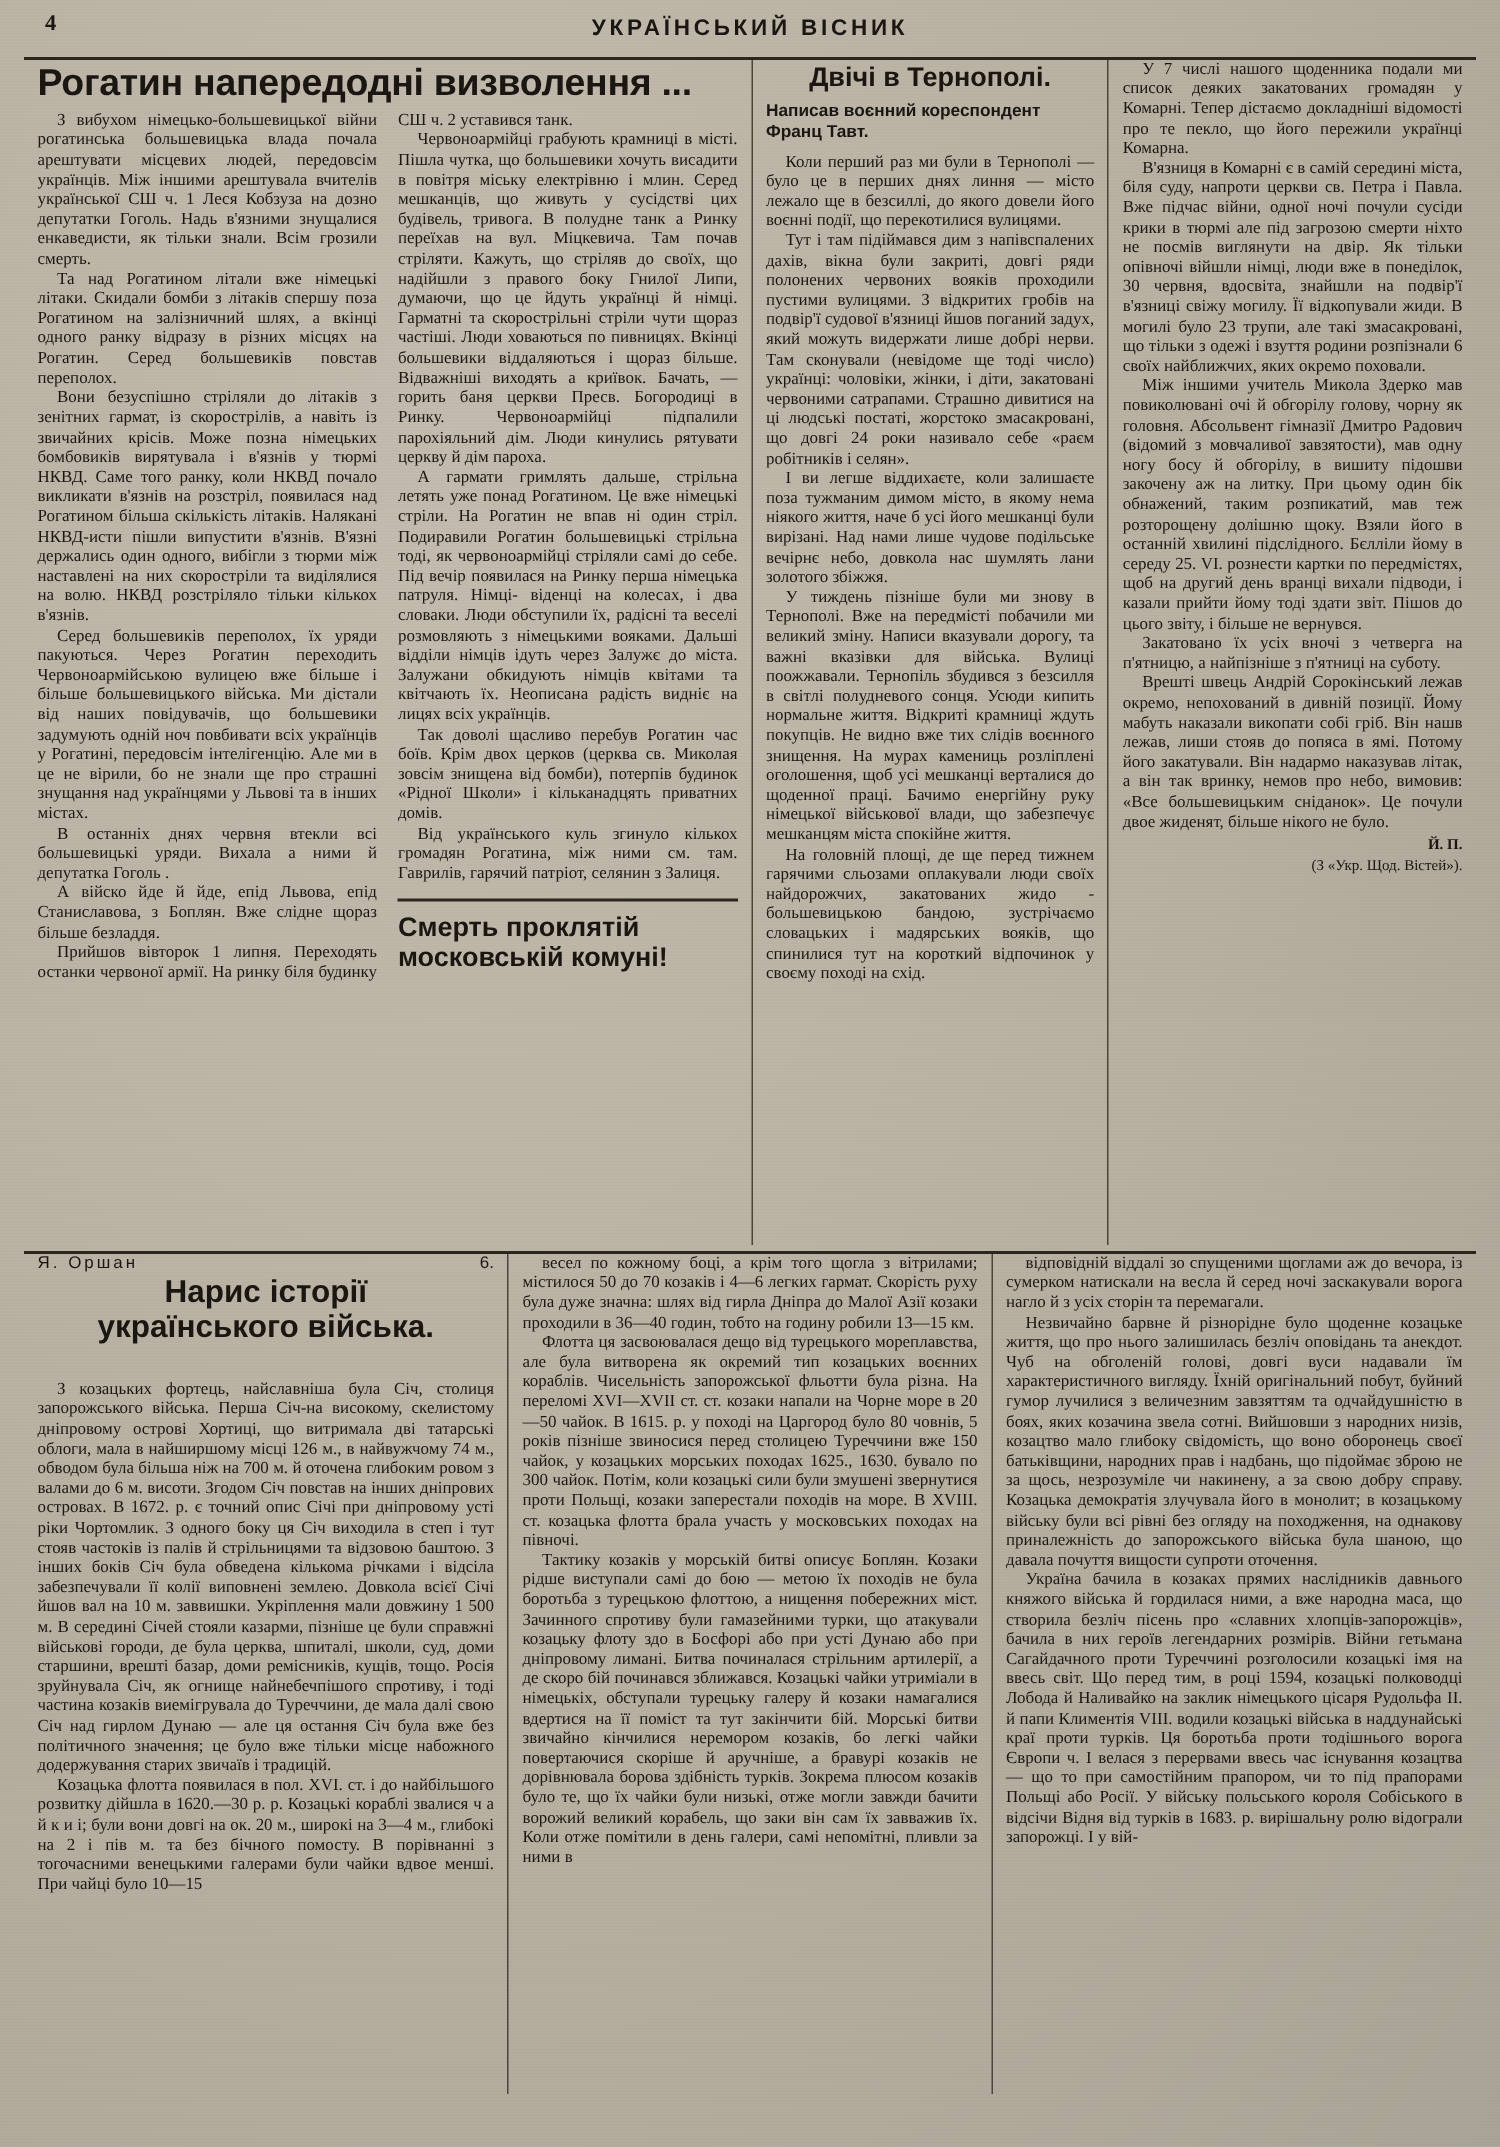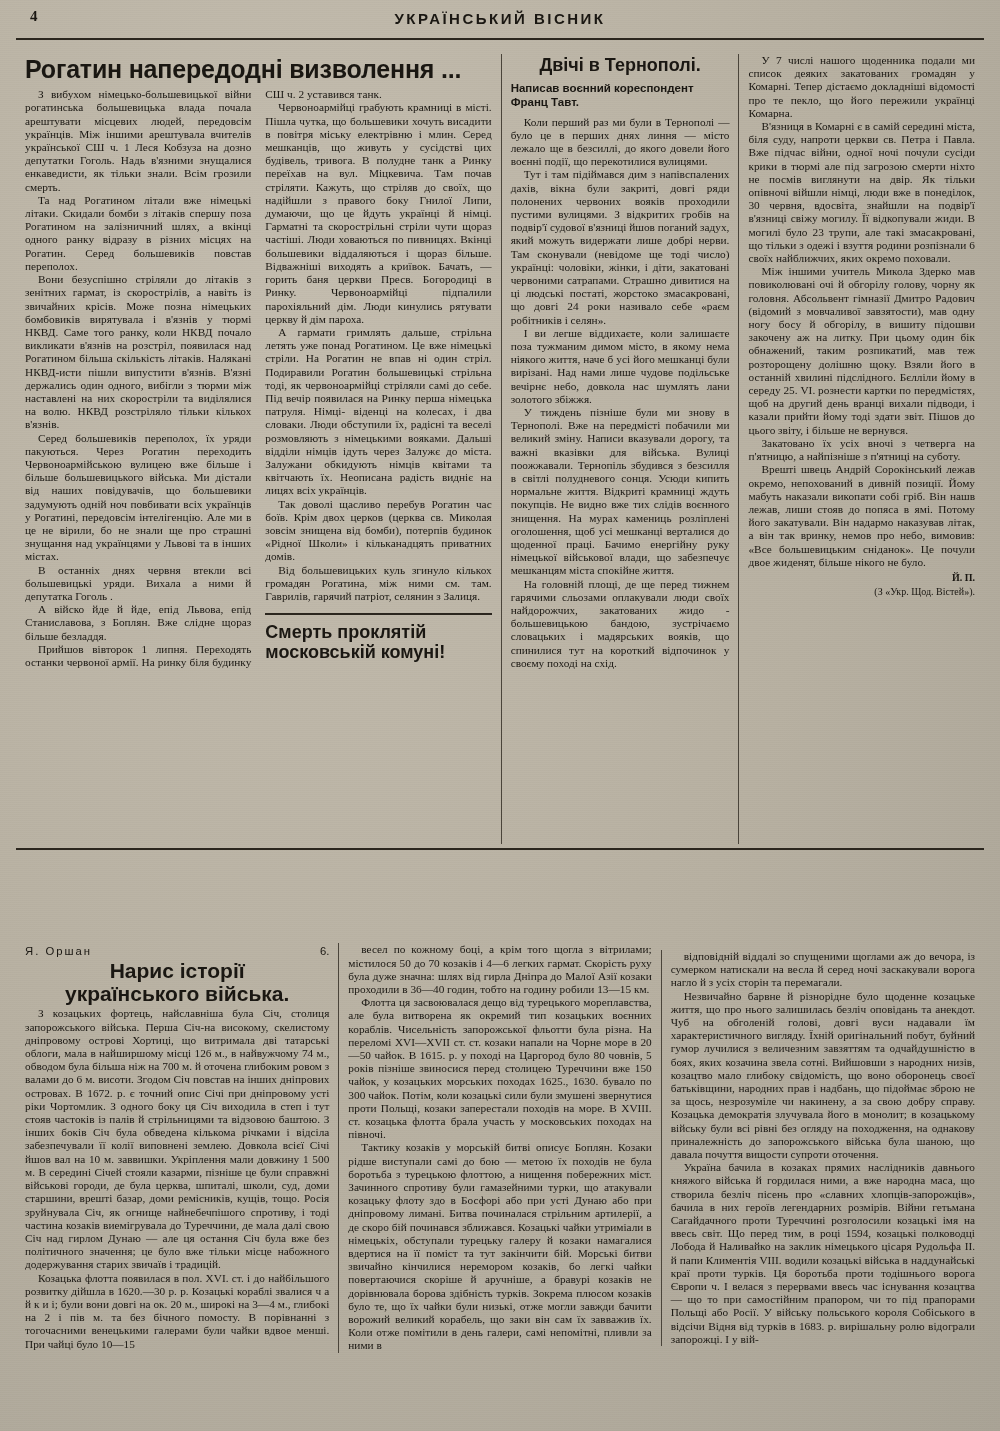--- a/index.html
+++ b/index.html
@@ -34,21 +34,21 @@
     font-weight:bold;letter-spacing:2.5px;font-size:15px;
     color:#1a1712;
   }
   .rule{
     border:0;border-top:2px solid #2b261e;
     margin:2px 0 0 0;
   }
   
   .top-section{
     display:flex;
-    margin-top:14px;
+    margin-top:0;
     height:790px;
   }
   .col{position:relative;padding:0 9px;box-sizing:border-box;}
   .col.sep{border-left:1px solid #4a443a;}
   .c1{width:500px;}
   .c2{width:245px;}
   .c3{width:253px;}
   h1.headline{
     font-family:"Liberation Sans", sans-serif;
     font-size:25px;font-weight:bold;
@@ -93,31 +93,30 @@
   }
   .sig{
     text-align:right;font-size:10px;margin-top:3px;
   }
   .sig.b{font-weight:bold;}
   
   .bottom-section{
     display:flex;
     margin-top:4px;
     border-top:2px solid #2b261e;
-    padding-top:18px;
+    padding-top:0;
     height:560px;
-    align-items:center;
   }
   .b1{width:333px;}
   .b2{width:333px;}
   .b3{width:334px;}
   .art-head{
     font-family:"Liberation Sans", sans-serif;
     font-size:21px;font-weight:bold;text-align:center;
-    line-height:1.1;margin:2px 0 2px 0;
+    line-height:1.1;margin:2px 0 24px 0;
   }
   .art-meta{
     display:flex;justify-content:space-between;
     font-size:11.3px;
     font-family:"Liberation Sans", sans-serif;
     margin-bottom:2px;
   }
   .sp{letter-spacing:2px;}
 </style>
 </head>
@@ -139,21 +138,21 @@
         <p>З вибухом німецько-большевицької війни рогатинська большевицька влада почала арештувати місцевих людей, передовсім українців. Між іншими арештувала вчителів української СШ ч. 1 Леся Кобзуза на дозно депутатки Гоголь. Надь в'язними знущалися енкаведисти, як тільки знали. Всім грозили смерть.</p>
         <p>Та над Рогатином літали вже німецькі літаки. Скидали бомби з літаків спершу поза Рогатином на залізничний шлях, а вкінці одного ранку відразу в різних місцях на Рогатин. Серед большевиків повстав переполох.</p>
         <p>Вони безуспішно стріляли до літаків з зенітних гармат, із скорострілів, а навіть із звичайних крісів. Може позна німецьких бомбовиків вирятувала і в'язнів у тюрмі НКВД. Саме того ранку, коли НКВД почало викликати в'язнів на розстріл, появилася над Рогатином більша скількість літаків. Налякані НКВД-исти пішли випустити в'язнів. В'язні держались один одного, вибігли з тюрми між наставлені на них скоростріли та виділялися на волю. НКВД розстріляло тільки кількох в'язнів.</p>
         <p>Серед большевиків переполох, їх уряди пакуються. Через Рогатин переходить Червоноармійською вулицею вже більше і більше большевицького війська. Ми дістали від наших повідувачів, що большевики задумують одній ноч повбивати всіх українців у Рогатині, передовсім інтелігенцію. Але ми в це не вірили, бо не знали ще про страшні знущання над українцями у Львові та в інших містах.</p>
         <p>В останніх днях червня втекли всі большевицькі уряди. Вихала а ними й депутатка Гоголь .</p>
         <p>А війско йде й йде, епід Львова, епід Станиславова, з Боплян. Вже слідне щораз більше безладдя.</p>
         <p>Прийшов вівторок 1 липня. Переходять останки червоної армії. На ринку біля будинку СШ ч. 2 уставився танк.</p>
         <p>Червоноармійці грабують крамниці в місті. Пішла чутка, що большевики хочуть висадити в повітря міську електрівню і млин. Серед мешканців, що живуть у сусідстві цих будівель, тривога. В полудне танк а Ринку переїхав на вул. Міцкевича. Там почав стріляти. Кажуть, що стріляв до своїх, що надійшли з правого боку Гнилої Липи, думаючи, що це йдуть українці й німці. Гарматні та скорострільні стріли чути щораз частіші. Люди ховаються по пивницях. Вкінці большевики віддаляються і щораз більше. Відважніші виходять а криївок. Бачать, — горить баня церкви Пресв. Богородиці в Ринку. Червоноармійці підпалили парохіяльний дім. Люди кинулись рятувати церкву й дім пароха.</p>
         <p>А гармати гримлять дальше, стрільна летять уже понад Рогатином. Це вже німецькі стріли. На Рогатин не впав ні один стріл. Подиравили Рогатин большевицькі стрільна тоді, як червоноармійці стріляли самі до себе. Під вечір появилася на Ринку перша німецька патруля. Німці- віденці на колесах, і два словаки. Люди обступили їх, радісні та веселі розмовляють з німецькими вояками. Дальші відділи німців ідуть через Залужє до міста. Залужани обкидують німців квітами та квітчають їх. Неописана радість видніє на лицях всіх українців.</p>
         <p>Так доволі щасливо перебув Рогатин час боїв. Крім двох церков (церква св. Миколая зовсім знищена від бомби), потерпів будинок «Рідної Школи» і кільканадцять приватних домів.</p>
-        <p>Від большевицьких куль згинуло кількох громадян Рогатина, між ними см. там. Гаврилів, гарячий патріот, селянин з Залиця.</p>
+        <p>Від українського куль згинуло кількох громадян Рогатина, між ними см. там. Гаврилів, гарячий патріот, селянин з Залиця.</p>
         <div class="slogan">Смерть проклятій московській комуні!</div>
       </div>
     </div>
 
     <div class="col c2 sep">
       <h2 class="headline">Двічі в Тернополі.</h2>
       <div class="byline" style="white-space:pre-line">Написав воєнний кореспондент
 Франц Тавт.</div>
       <div class="body-text">
         <p>Коли перший раз ми були в Тернополі — було це в перших днях линня — місто лежало ще в безсиллі, до якого довели його воєнні події, що перекотилися вулицями.</p>

